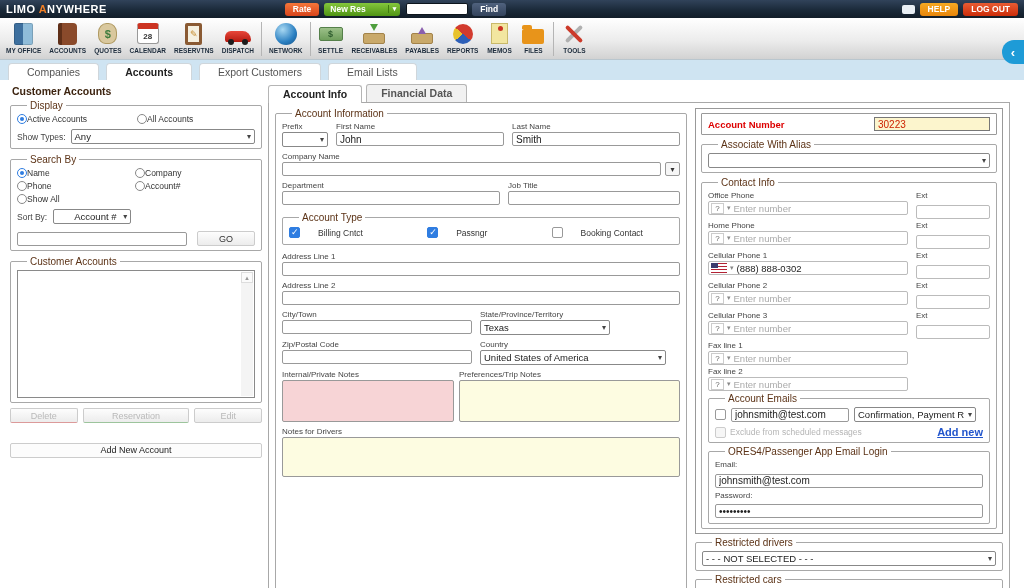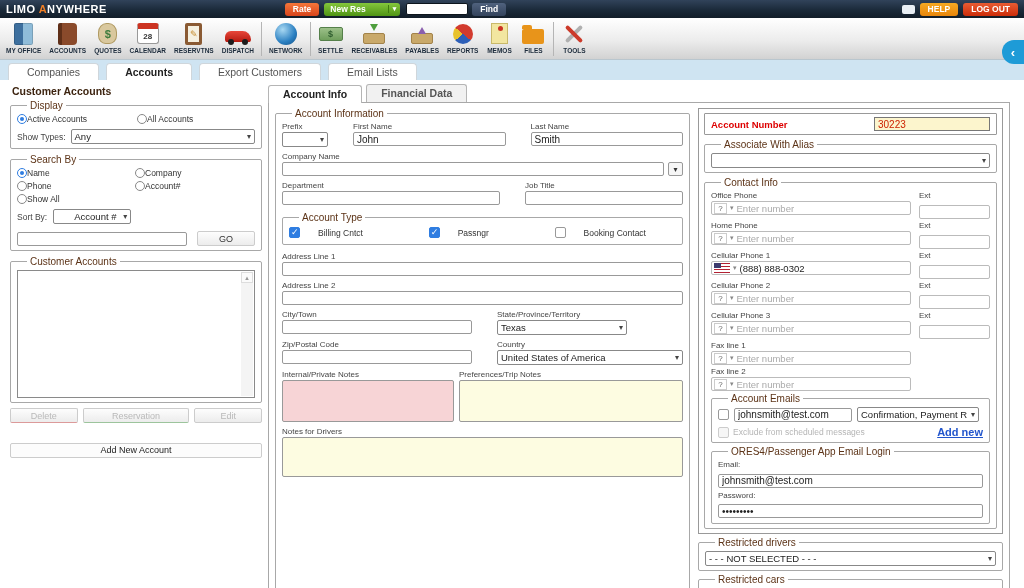--- a/index.html
+++ b/index.html
@@ -91,21 +91,21 @@
   .main { flex:1; margin-left:6px; padding-right:14px; }
 
   fieldset.fs { border:1px solid #a8a8a8; border-radius:2px; margin:0 0 5px 0; padding:3px 6px 4px; background:#fff; }
   fieldset.fs legend { font-size:10px; font-weight:normal; color:#5c3317; padding:0 3px; margin-left:10px; }
   .flabel { font-size:8px; color:#444; margin-bottom:1px; white-space:nowrap; }
   .flabel-inline { font-size:8.5px; color:#444; white-space:nowrap; }
   .txt { height:14px; border:1px solid #999; border-radius:2px; font-size:10px; padding:0 3px; color:#222; width:100%;
     font-family:"Liberation Sans", sans-serif; }
   .txt::placeholder { color:#aaa; }
   .grow { flex:1; min-width:0; }
-  .frow { display:flex; gap:25px; }
+  .frow { display:flex; gap:8px; }
   .fcol { display:flex; flex-direction:column; }
 
   .sel { height:15px; border:1px solid #888; border-radius:2px; background:#fff; display:flex;
     align-items:center; justify-content:space-between; padding:0 3px; font-size:9.5px; color:#222; cursor:pointer; }
   .sel .arr { font-size:8px; color:#444; margin-left:4px; }
 
   .rd { width:10px; height:10px; border:1px solid #888; border-radius:50%; background:#fff; position:relative; flex:none; }
   .rd.on { border-color:#2f7de1; }
   .rd.on::after { content:""; position:absolute; top:2px; left:2px; width:4px; height:4px; border-radius:50%; background:#2f7de1; }
   .ropt { display:flex; align-items:center; font-size:8.5px; color:#333; cursor:pointer; }

